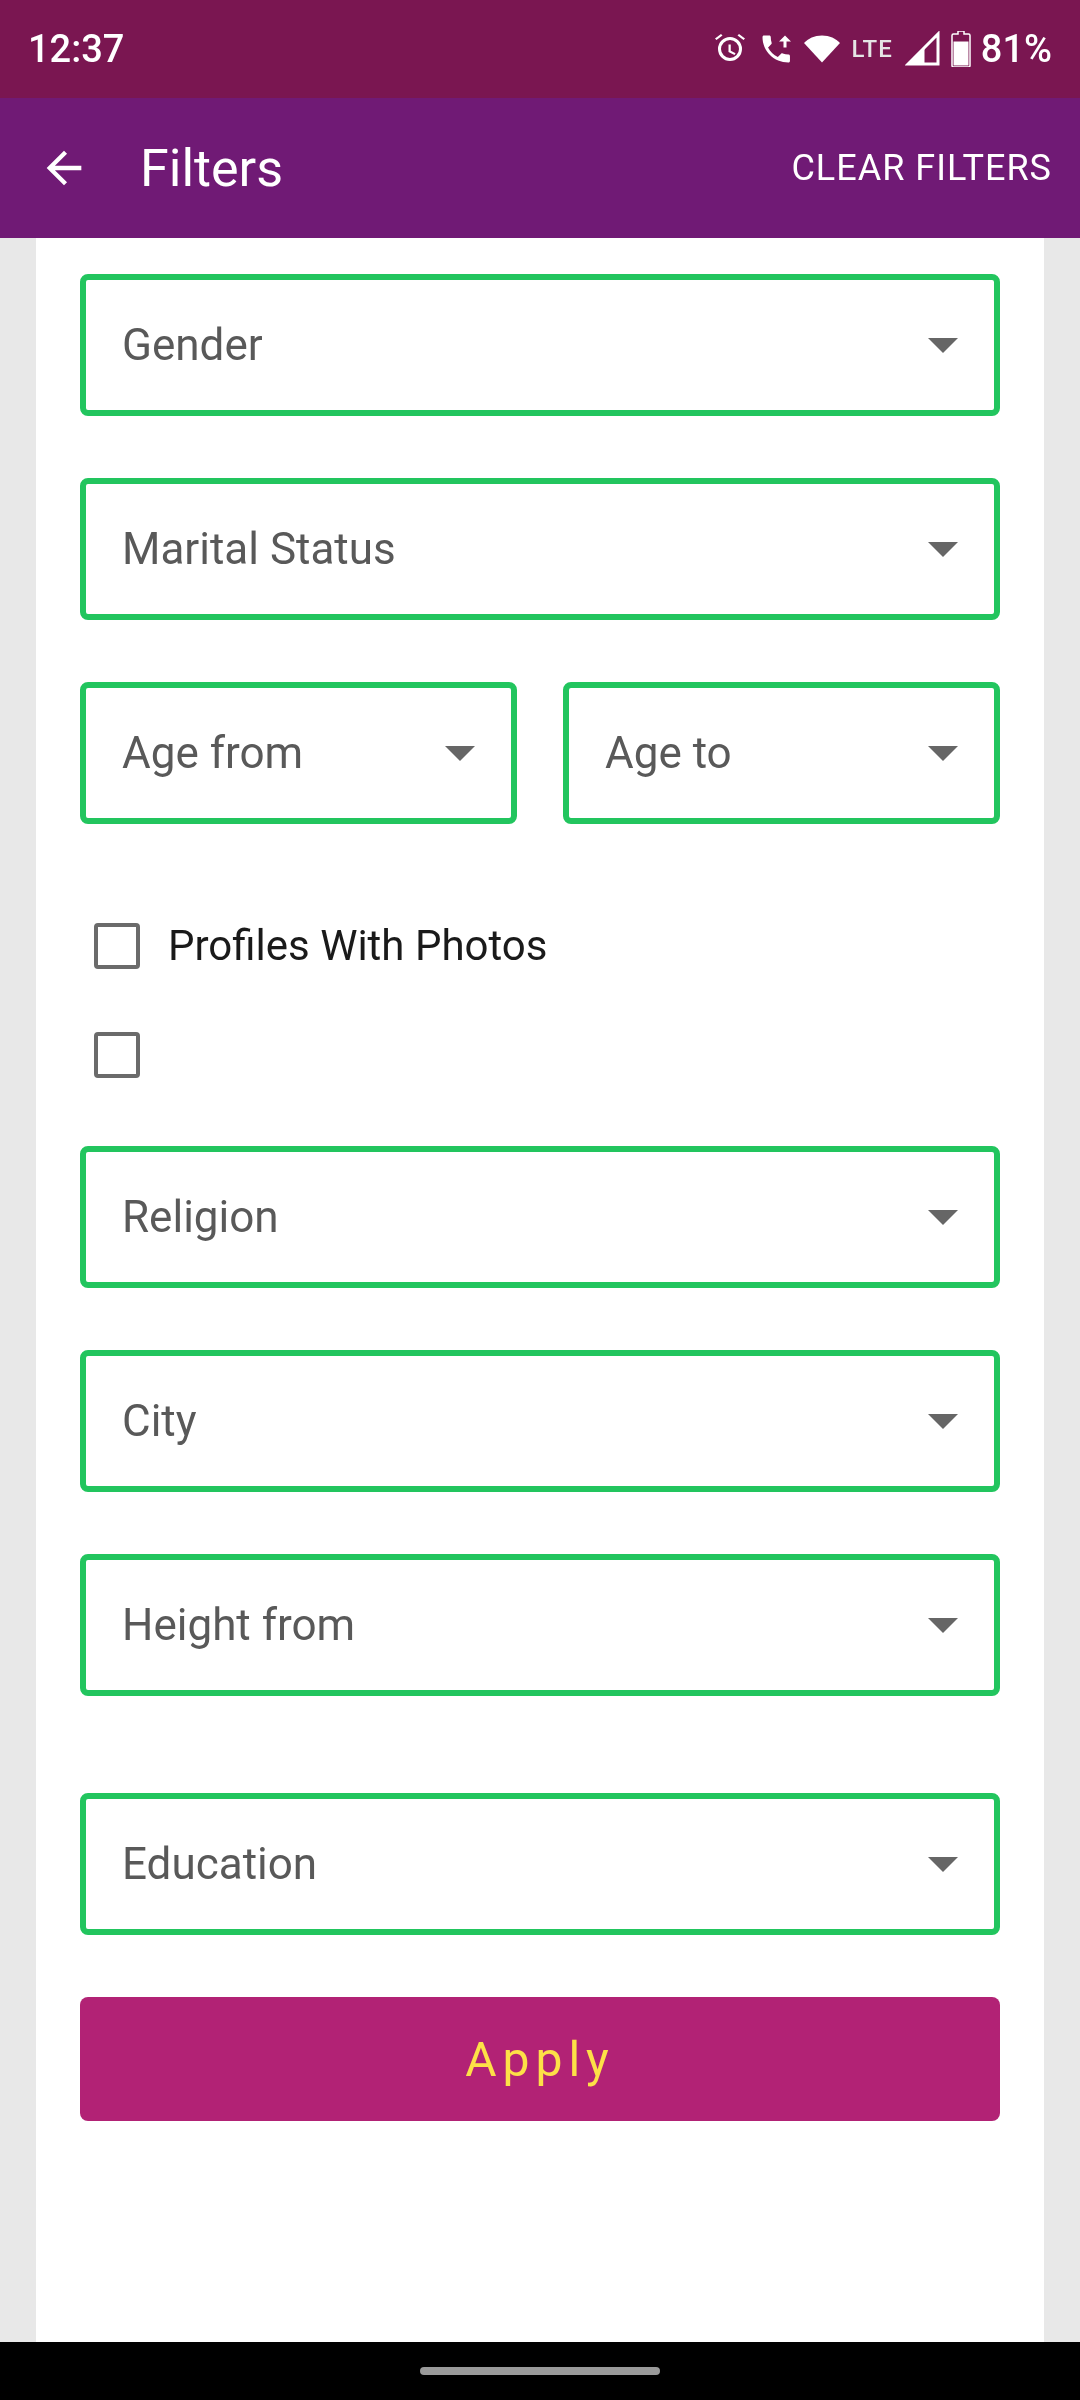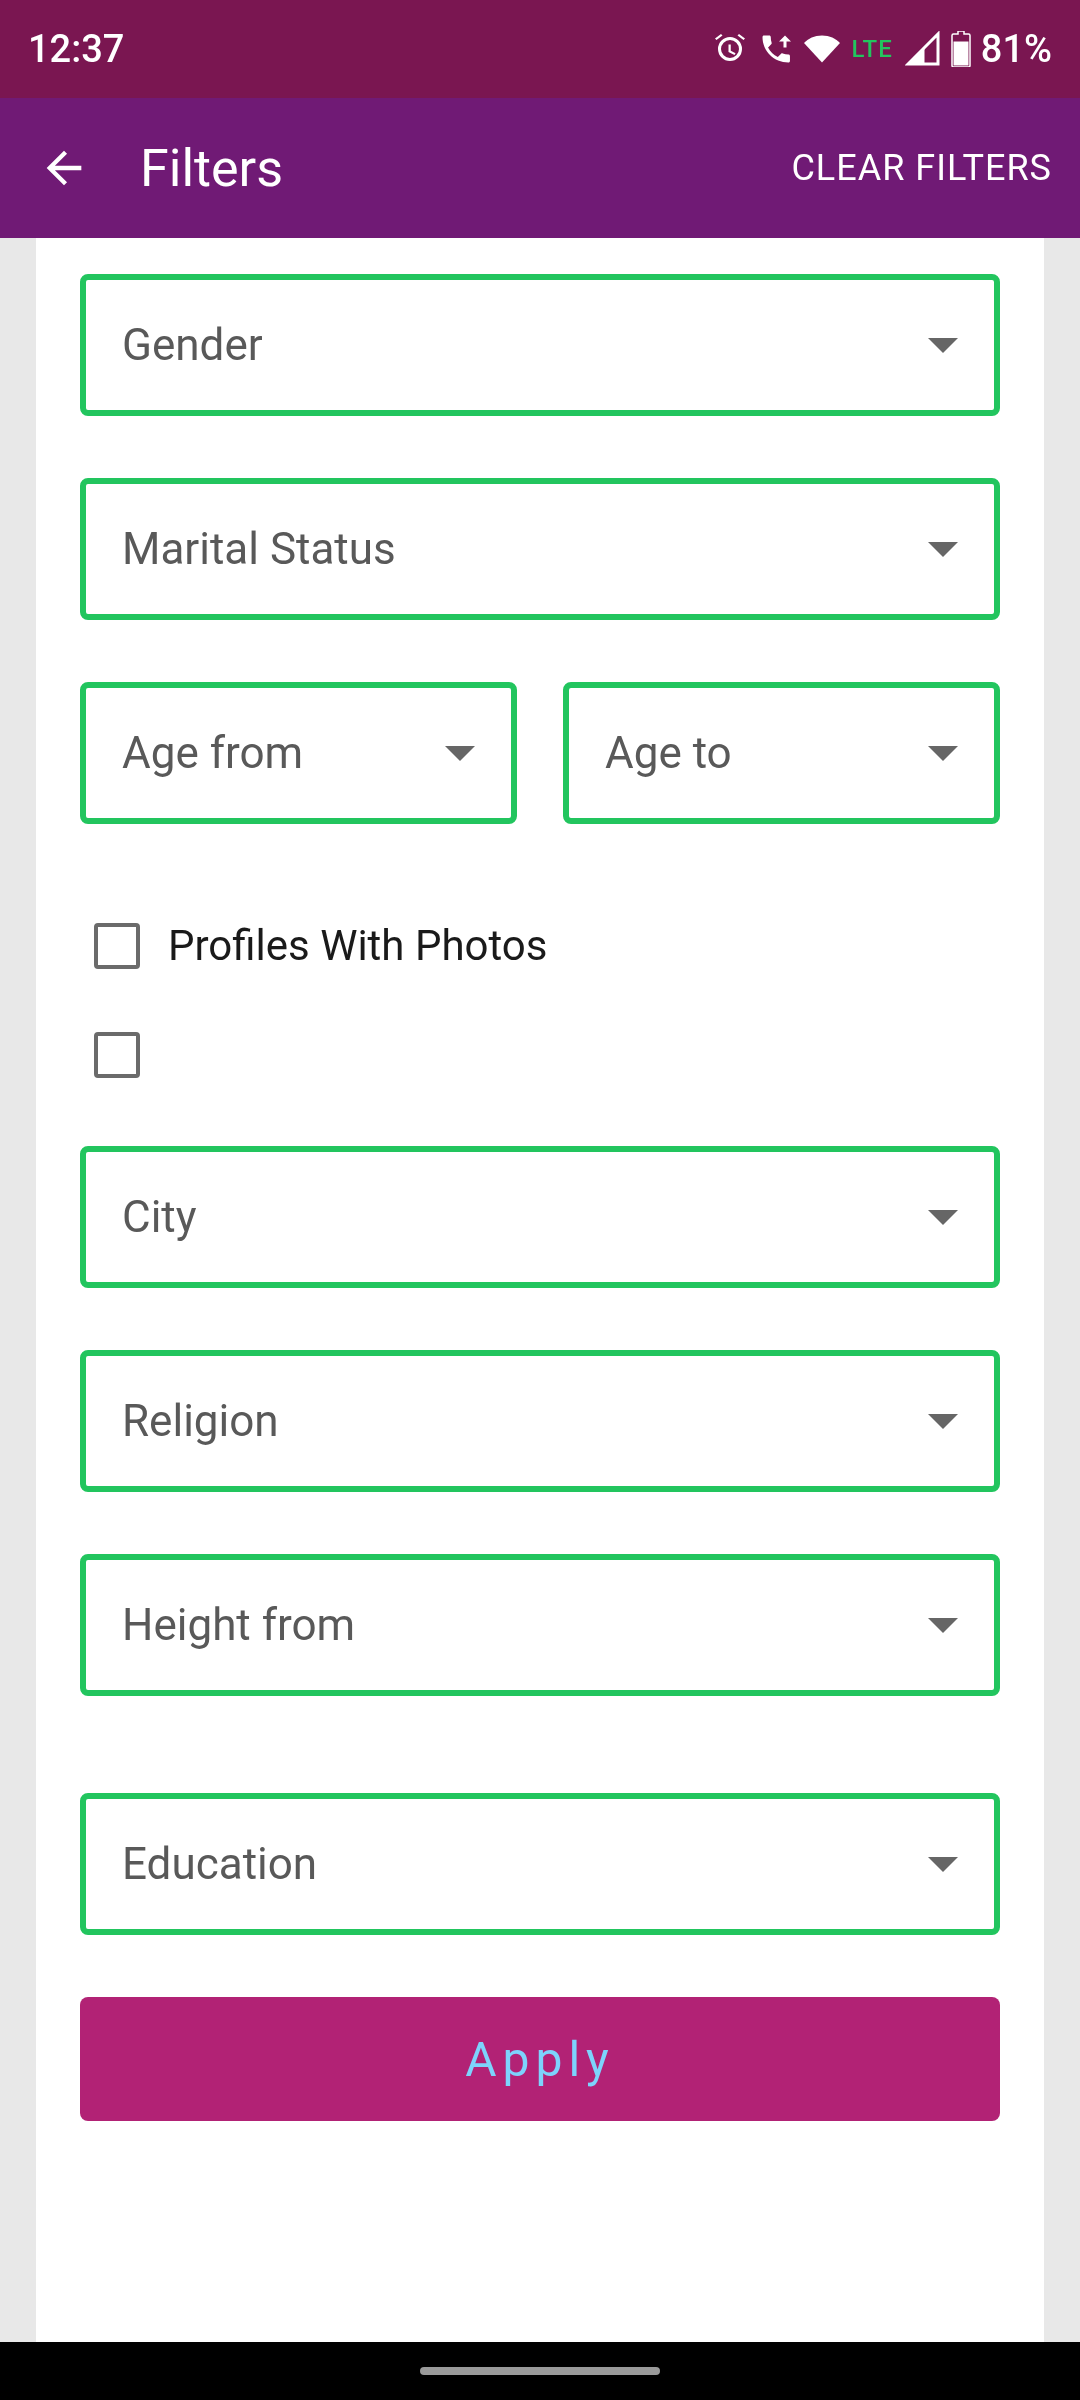--- a/index.html
+++ b/index.html
@@ -13,21 +13,21 @@
     display: flex;
     align-items: center;
     justify-content: space-between;
     padding: 0 28px;
     font-size: 38px;
     font-weight: 500;
   }
   .status-left { }
   .status-right { display: flex; align-items: center; gap: 10px; }
   .status-right svg { fill: #fff; }
-  .lte { font-size: 24px; color: #22c55e; margin: 0 2px; letter-spacing: 1px; }
+  .lte { font-size: 24px; color: #e5e5e5; margin: 0 2px; letter-spacing: 1px; }
 
   .app-bar {
     height: 140px;
     background: #701a75;
     color: #fff;
     display: flex;
     align-items: center;
     padding: 0 28px 0 38px;
   }
   .back-btn { display: flex; align-items: center; }
@@ -77,21 +77,21 @@
   .checkbox {
     width: 46px; height: 46px;
     border: 4px solid #6b6b6b;
     border-radius: 4px;
     flex-shrink: 0;
   }
   .checkbox-label { font-size: 42px; color: #1a1a1a; }
 
   .apply-btn {
     background: #b22275;
-    color: #7dd3fc;
+    color: #fde047;
     height: 124px;
     border-radius: 8px;
     display: flex;
     align-items: center;
     justify-content: center;
     font-size: 48px;
     letter-spacing: 6px;
     margin-top: 6px;
   }
 
@@ -174,26 +174,26 @@
     <div class="checkbox-row">
       <div class="checkbox"></div>
       <span class="checkbox-label">Profiles With Photos</span>
     </div>
 
     <div class="checkbox-row" style="margin-bottom:68px;">
       <div class="checkbox"></div>
     </div>
 
     <div class="dropdown">
+      <span class="dropdown-label">Religion</span>
+      <span class="caret"></span>
+    </div>
+
+    <div class="dropdown">
       <span class="dropdown-label">City</span>
-      <span class="caret"></span>
-    </div>
-
-    <div class="dropdown">
-      <span class="dropdown-label">Religion</span>
       <span class="caret"></span>
     </div>
 
     <div class="row2">
       <div class="dropdown">
         <span class="dropdown-label">Height from</span>
         <span class="caret"></span>
       </div>
     </div>
 

